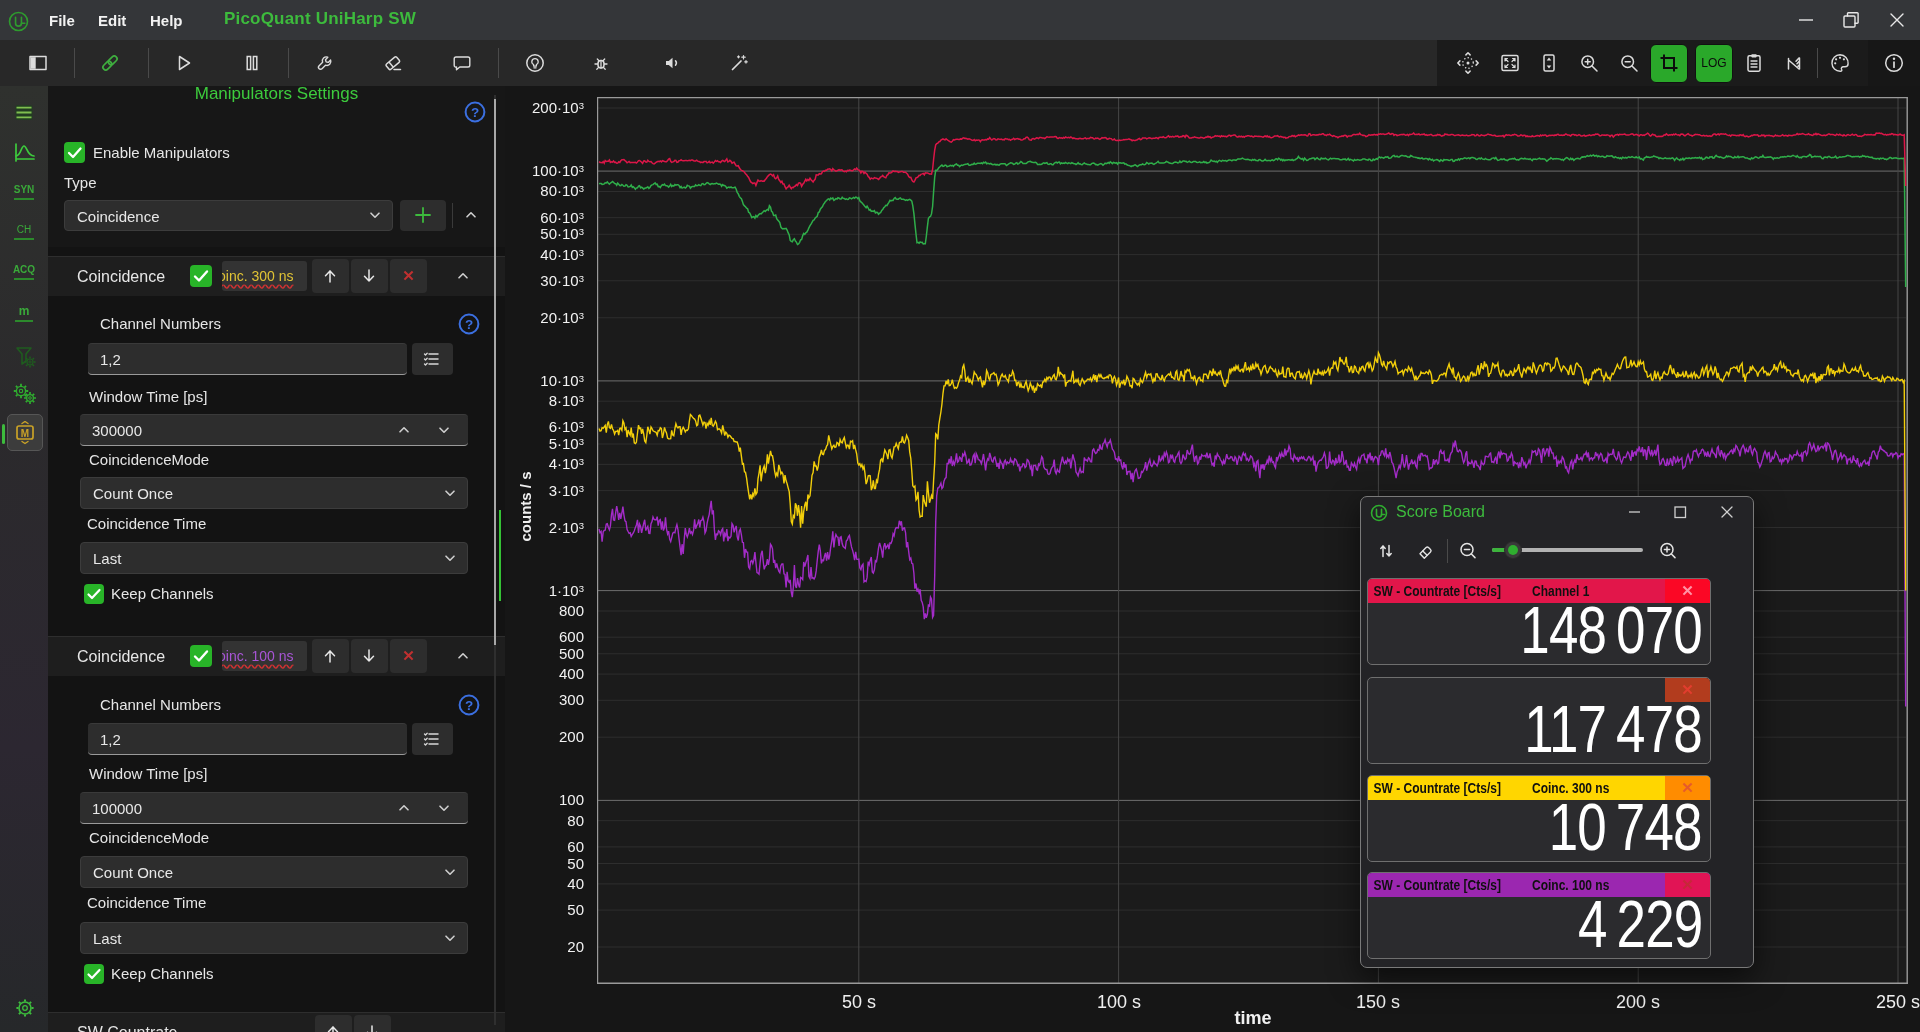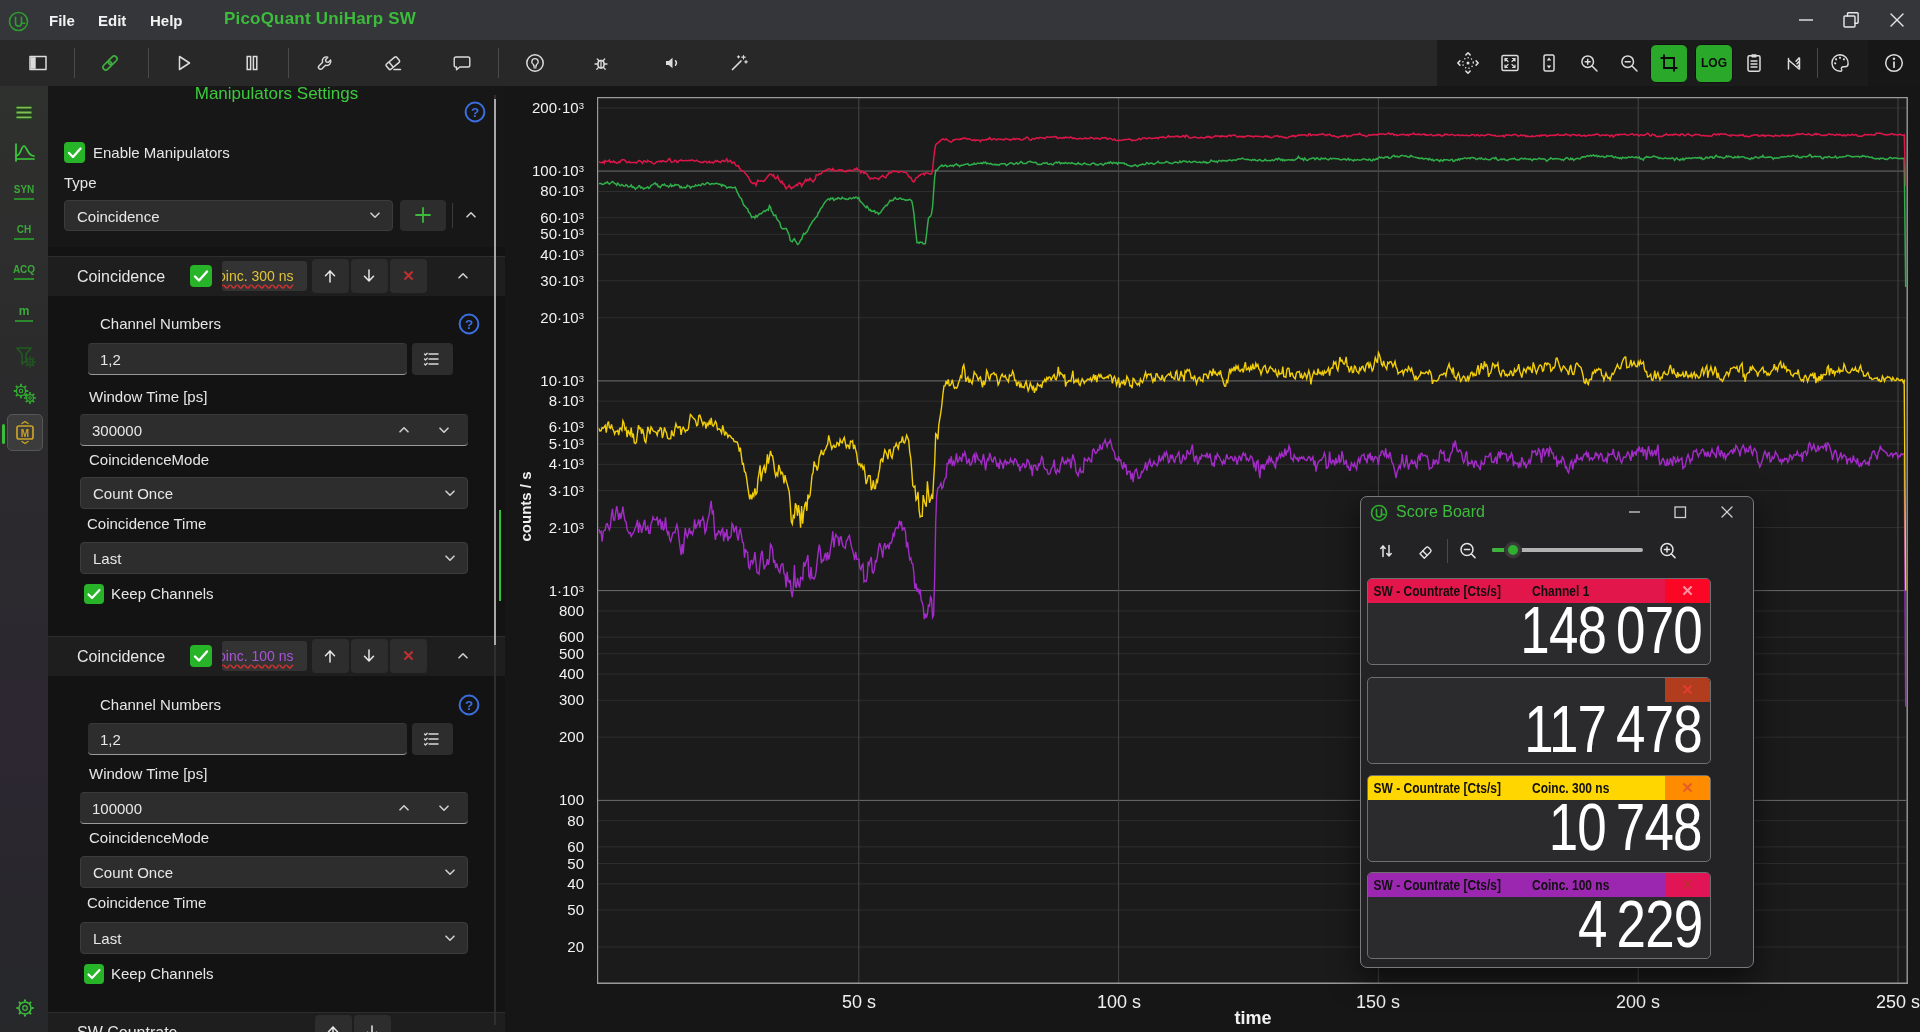--- a/index.html
+++ b/index.html
@@ -198,21 +198,21 @@
       <path d="M15 15l5 5 M8.2 10.7h5 M10.7 8.2v5" fill="none" stroke="#dcdcdc" stroke-width="1.5" stroke-linecap="round" stroke-linejoin="round"></path>
     </svg></div>
 <div style="position:absolute;left:1617px;top:51px;width:24px;height:24px"><svg width="24" height="24" viewBox="0 0 24 24">
       <circle cx="10.7" cy="10.7" r="5.8" fill="none" stroke="#dcdcdc" stroke-width="1.5"></circle>
       <path d="M15 15l5 5 M8.2 10.7h5" fill="none" stroke="#dcdcdc" stroke-width="1.5" stroke-linecap="round" stroke-linejoin="round"></path>
     </svg></div>
 <div class="abs" style="left:1650px;top:44px;width:38px;height:39px;background:#2aa82a;border-radius:6px;border:1px solid #111"></div>
 <div style="position:absolute;left:1657px;top:51px;width:24px;height:24px"><svg width="24" height="24" viewBox="0 0 24 24">
       <path d="M7 3.5v13.5h13.5 M3.5 7h13.5v13.5" fill="none" stroke="#0c0c0c" stroke-width="2.0" stroke-linecap="butt" stroke-linejoin="miter"></path>
     </svg></div>
-<div class="abs" style="left:1695px;top:44px;width:38px;height:39px;background:#2aa82a;border-radius:6px;border:1px solid #111;color:#0c0c0c;font-size:12px;font-weight:bold;text-align:center;line-height:37px;letter-spacing:0">LOG</div>
+<div class="abs" style="left:1695px;top:44px;width:38px;height:39px;background:#2aa82a;border-radius:6px;border:1px solid #111;color:#0c0c0c;font-size:12px;font-weight:normal;text-align:center;line-height:37px;letter-spacing:0">LOG</div>
 <div style="position:absolute;left:1742px;top:51px;width:24px;height:24px"><svg width="24" height="24" viewBox="0 0 24 24">
       <rect x="6" y="4.8" width="12" height="15.4" rx="1.4" fill="none" stroke="#dcdcdc" stroke-width="1.5"></rect>
       <rect x="9.3" y="3.2" width="5.4" height="3.2" rx="0.8" fill="#dcdcdc"></rect>
       <path d="M9 10h6 M9 13h6 M9 16h6" fill="none" stroke="#dcdcdc" stroke-width="1.3" stroke-linecap="round" stroke-linejoin="round"></path>
     </svg></div>
 <div style="position:absolute;left:1782px;top:51px;width:24px;height:24px"><svg width="24" height="24" viewBox="0 0 24 24">
       <path d="M6.5 18V7.5 M6.5 9l10.5 9 M17.5 18V7 M17 7l-3 3.2 M17 10.6l-2 2.1 M17 14.2l-1 1.1" fill="none" stroke="#dcdcdc" stroke-width="1.5" stroke-linecap="round" stroke-linejoin="round"></path>
     </svg></div>
 <div class="sep" style="left:1817px;top:48px;height:30px"></div>
 <div style="position:absolute;left:1828px;top:51px;width:24px;height:24px"><svg width="24" height="24" viewBox="0 0 24 24">
@@ -379,21 +379,21 @@
 <div style="position:absolute;left:15px;top:103px;width:18px;height:20px"><svg width="18" height="20" viewBox="0 0 18 20">
       <rect x="0.5" y="2" width="17" height="15" rx="2" fill="#223c22"></rect>
       <path d="M1.5 4.6h15 M1.5 9.5h15 M1.5 14.4h15" fill="none" stroke="#7fbf4f" stroke-width="1.8" stroke-linecap="butt" stroke-linejoin="round"></path>
     </svg></div>
 <div style="position:absolute;left:13px;top:140px;width:24px;height:24px"><svg width="24" height="24" viewBox="0 0 24 24">
       <path d="M3 4v17 M3 19h18" fill="none" stroke="#3dcb3d" stroke-width="1.7" stroke-linecap="round" stroke-linejoin="round"></path>
       <path d="M3 16c5 0 5-10 8-10s3 10 10 10" fill="none" stroke="#3dcb3d" stroke-width="1.7" stroke-linecap="round" stroke-linejoin="round"></path>
     </svg></div>
 <div class="abs" style="left:0;top:184px;width:48px;text-align:center;color:#3aa93a;font-size:10px;font-weight:bold;border-bottom:0">SYN</div>
 <div class="abs" style="left:14px;top:198px;width:20px;height:2px;background:#2c8a2c"></div>
-<div class="abs" style="left:0;top:224px;width:48px;text-align:center;color:#3aa93a;font-size:10px;font-weight:bold;border-bottom:0">CH</div>
+<div class="abs" style="left:0;top:224px;width:48px;text-align:center;color:#3aa93a;font-size:10px;font-weight:normal;border-bottom:0">CH</div>
 <div class="abs" style="left:14px;top:238px;width:20px;height:2px;background:#2c8a2c"></div>
 <div class="abs" style="left:0;top:264px;width:48px;text-align:center;color:#3aa93a;font-size:10px;font-weight:bold;border-bottom:0">ACQ</div>
 <div class="abs" style="left:14px;top:278px;width:20px;height:2px;background:#2c8a2c"></div>
 <div class="abs" style="left:0;top:304px;width:48px;text-align:center;color:#3aa93a;font-size:12px;font-weight:bold">m</div>
 <div class="abs" style="left:15px;top:320px;width:18px;height:2px;background:#2c8a2c"></div>
 <div style="position:absolute;left:13px;top:344px;width:24px;height:24px"><svg width="24" height="24" viewBox="0 0 24 24">
       <path d="M4 4h14l-5 6v7l-4 3v-10z" fill="none" stroke="#1f5c1f" stroke-width="1.6" stroke-linecap="round" stroke-linejoin="round"></path>
       <circle cx="17" cy="18" r="3" fill="none" stroke="#1f5c1f" stroke-width="1.1"></circle>
       <circle cx="17" cy="18" r="1.1" fill="none" stroke="#1f5c1f" stroke-width="1.0"></circle>
       <path d="M20.5 18.0L22.6 18.0 M19.5 20.5L21.0 22.0 M17.0 21.5L17.0 23.6 M14.5 20.5L13.0 22.0 M13.5 18.0L11.4 18.0 M14.5 15.5L13.0 14.0 M17.0 14.5L17.0 12.4 M19.5 15.5L21.0 14.0" fill="none" stroke="#1f5c1f" stroke-width="1.5" stroke-linecap="butt" stroke-linejoin="round"></path>

